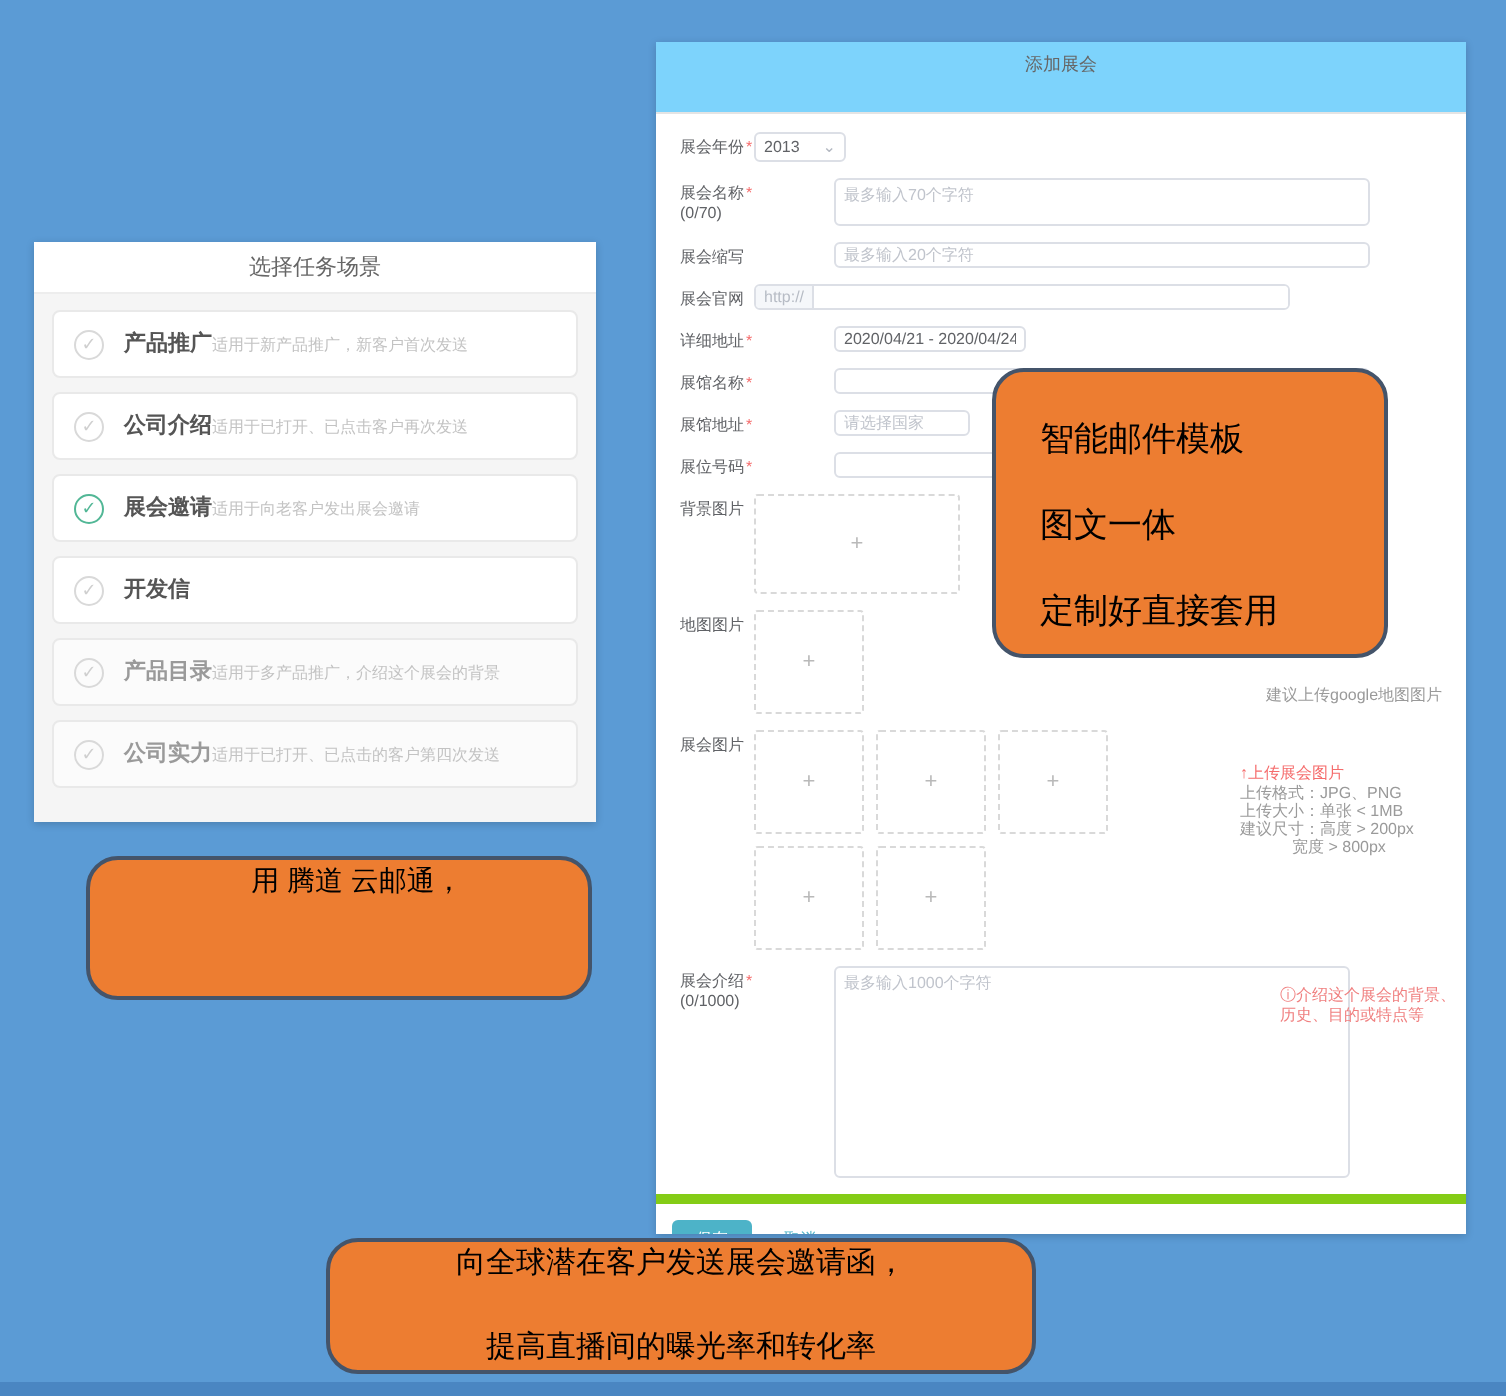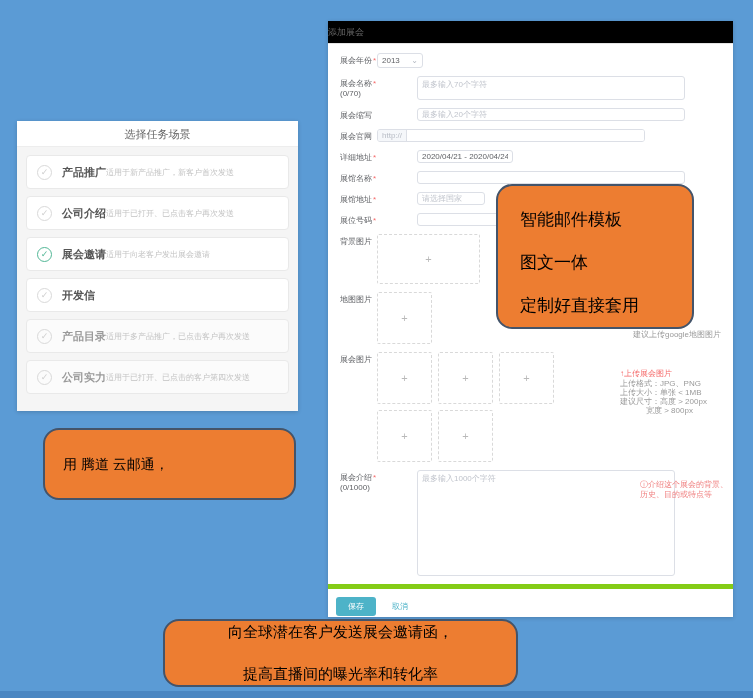--- a/index.html
+++ b/index.html
@@ -21,22 +21,22 @@
   .check-circle.checked { border-color: #52b796; color: #52b796; }
   .item-text { display: flex; justify-content: center; }
   .item-title { font-size: 11px; font-weight: bold; color: #555; line-height: 12px; }
   .muted .item-title { color: #9a9a9a; }
   .item-sub { font-size: 8px; color: #c3c3c3; line-height: 10px; margin-top: 2px; }
   .item-sub:empty { display: none; }
 
   
   .form-panel { position: absolute; left: 328px; top: 21px; width: 405px; height: 596px;
     background: #fff; box-shadow: 0 1px 4px rgba(0,0,0,.18); overflow: hidden; font-size: 8px; }
-  .form-header { height: 23px; line-height: 23px; background: #000000; border-bottom: 1px solid #e4e4e4;
-    font-size: 9px; color: #666; }
+  .form-header { height: 36px; line-height: 23px; background: #7dd3fc; border-bottom: 1px solid #e4e4e4;
+    text-align: center; font-size: 9px; color: #666; }
   .form-body { padding: 9px 0 0 12px; }
   .form-row { position: relative; display: flex; margin-bottom: 8px; }
   .form-label { flex: none; width: 37px; font-size: 8px; color: #606266; padding-top: 3px; line-height: 10px; }
   .req { color: #f56c6c; margin-left: 1px; }
   .counter { color: #606266; }
   input, textarea { font-family: "Liberation Sans", "DejaVu Sans", sans-serif; font-size: 8px; color: #606266;
     border: 1px solid #dcdfe6; border-radius: 3px; outline: none; padding: 2px 4px; background: #fff; margin-left: 40px; }
   input::placeholder, textarea::placeholder { color: #c0c4cc; }
   .in-wide { width: 268px; height: 13px; }
   .name-area { width: 268px; height: 24px; resize: none; }
@@ -64,21 +64,21 @@
   .form-footer { border-top: 5px solid #84cc16; margin-top: 2px; padding: 8px 8px; display: flex; align-items: center; }
   .save-btn { background: #4db3c8; color: #fff; border: none; border-radius: 3px; font-size: 8px;
     padding: 4px 12px; cursor: pointer; }
   .cancel-link { color: #4db3c8; font-size: 8px; margin-left: 16px; cursor: pointer; }
 
   
   .bubble { position: absolute; background: #ed7d31; border: 2px solid #44546a; border-radius: 16px;
     color: #000; z-index: 5; gap: 20px; }
   .bubble-template { left: 496px; top: 184px; width: 198px; height: 145px; display: flex; flex-direction: column;
     justify-content: space-between; padding: 22px 8px 20px 22px; font-size: 17px; }
-  .bubble-instruction { left: 43px; top: 428px; width: 253px; height: 72px; display: flex; flex-direction: column;
+  .bubble-instruction { left: 43px; top: 428px; width: 253px; height: 72px; display: flex; flex-direction: row;
     justify-content: center; padding-left: 18px; font-size: 14px; line-height: 21px; }
   .bubble-bottom { left: 163px; top: 619px; width: 355px; height: 68px; display: flex; flex-direction: column;
     justify-content: center; align-items: center; font-size: 15px; line-height: 22px; }
 </style>
 </head>
 <body>
 
 <div class="stage">
 
   <div class="scenario-panel">
@@ -114,21 +114,21 @@
         <span class="item-text">
           <span class="item-title">开发信</span>
 
         </span>
       </div>
 
       <div class="scenario-item muted">
         <span class="check-circle">✓</span>
         <span class="item-text">
           <span class="item-title">产品目录</span>
-          <span class="item-sub">适用于多产品推广，已点击客户再次发送</span>
+          <span class="item-sub">适用于多产品推广，介绍这个展会的背景</span>
         </span>
       </div>
 
       <div class="scenario-item muted">
         <span class="check-circle">✓</span>
         <span class="item-text">
           <span class="item-title">公司实力</span>
           <span class="item-sub">适用于已打开、已点击的客户第四次发送</span>
         </span>
       </div>

